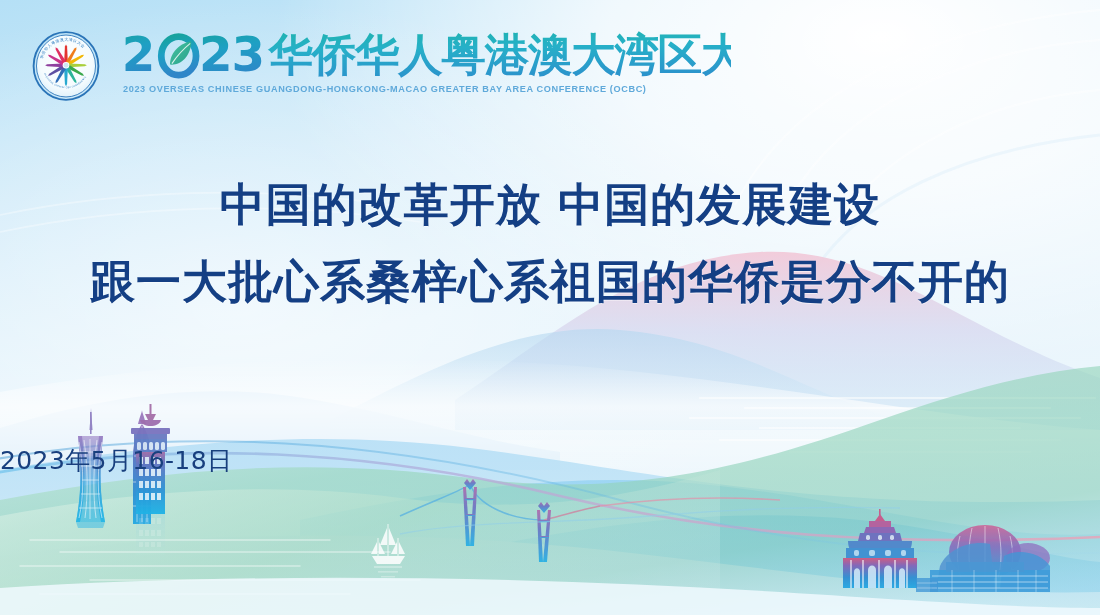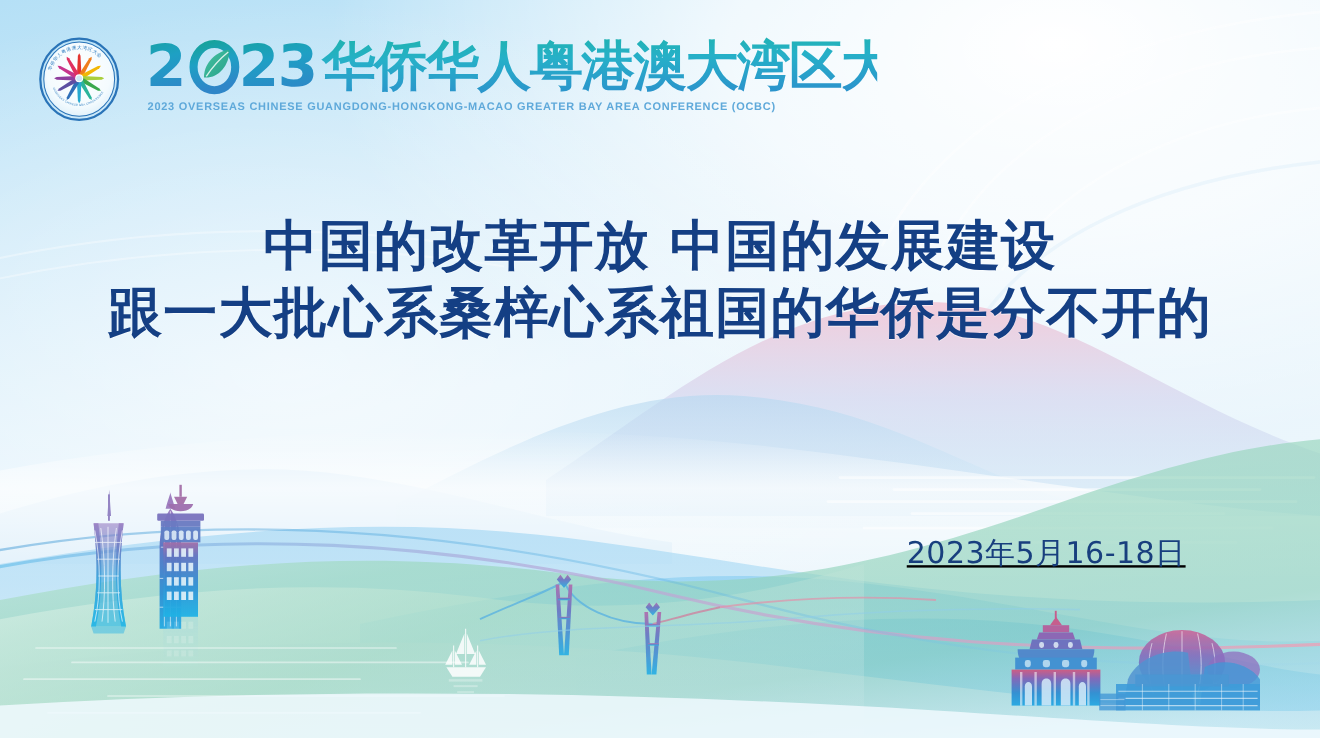--- a/index.html
+++ b/index.html
@@ -79,31 +79,30 @@
   .headline-line {
     color: #143f84;
     font-weight: 700;
     font-family: "DejaVu Sans", "Liberation Sans", sans-serif;
     white-space: nowrap;
     line-height: 1.18;
     letter-spacing: 1px;
     text-shadow: 0 1px 0 rgba(255,255,255,0.5);
   }
   #headline-line-1 { font-size: 45px; }
-  #headline-line-2 { font-size: 45px; margin-top: 3px; }
+  #headline-line-2 { font-size: 45px; margin-top: 24px; }
 
   
   #eventinfo {
     position: absolute;
     left: 0;
     top: 444px;
     width: 988px;
-    text-align: right;
+    text-align: left;
     z-index: 30;
-    text-decoration: underline;
   }
   #event-date {
     color: #183f7e;
     font-size: 25px;
     font-weight: 400;
     letter-spacing: 0.4px;
     font-family: "DejaVu Sans", "Liberation Sans", sans-serif;
   }
   #event-place {
     color: #183f7e;

